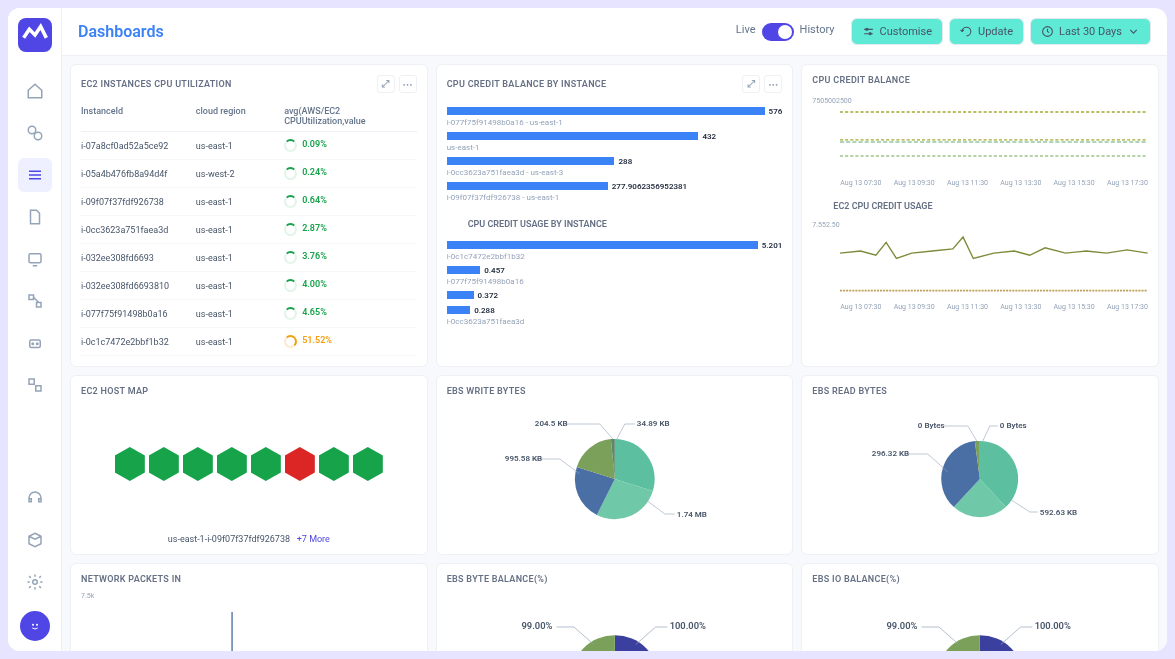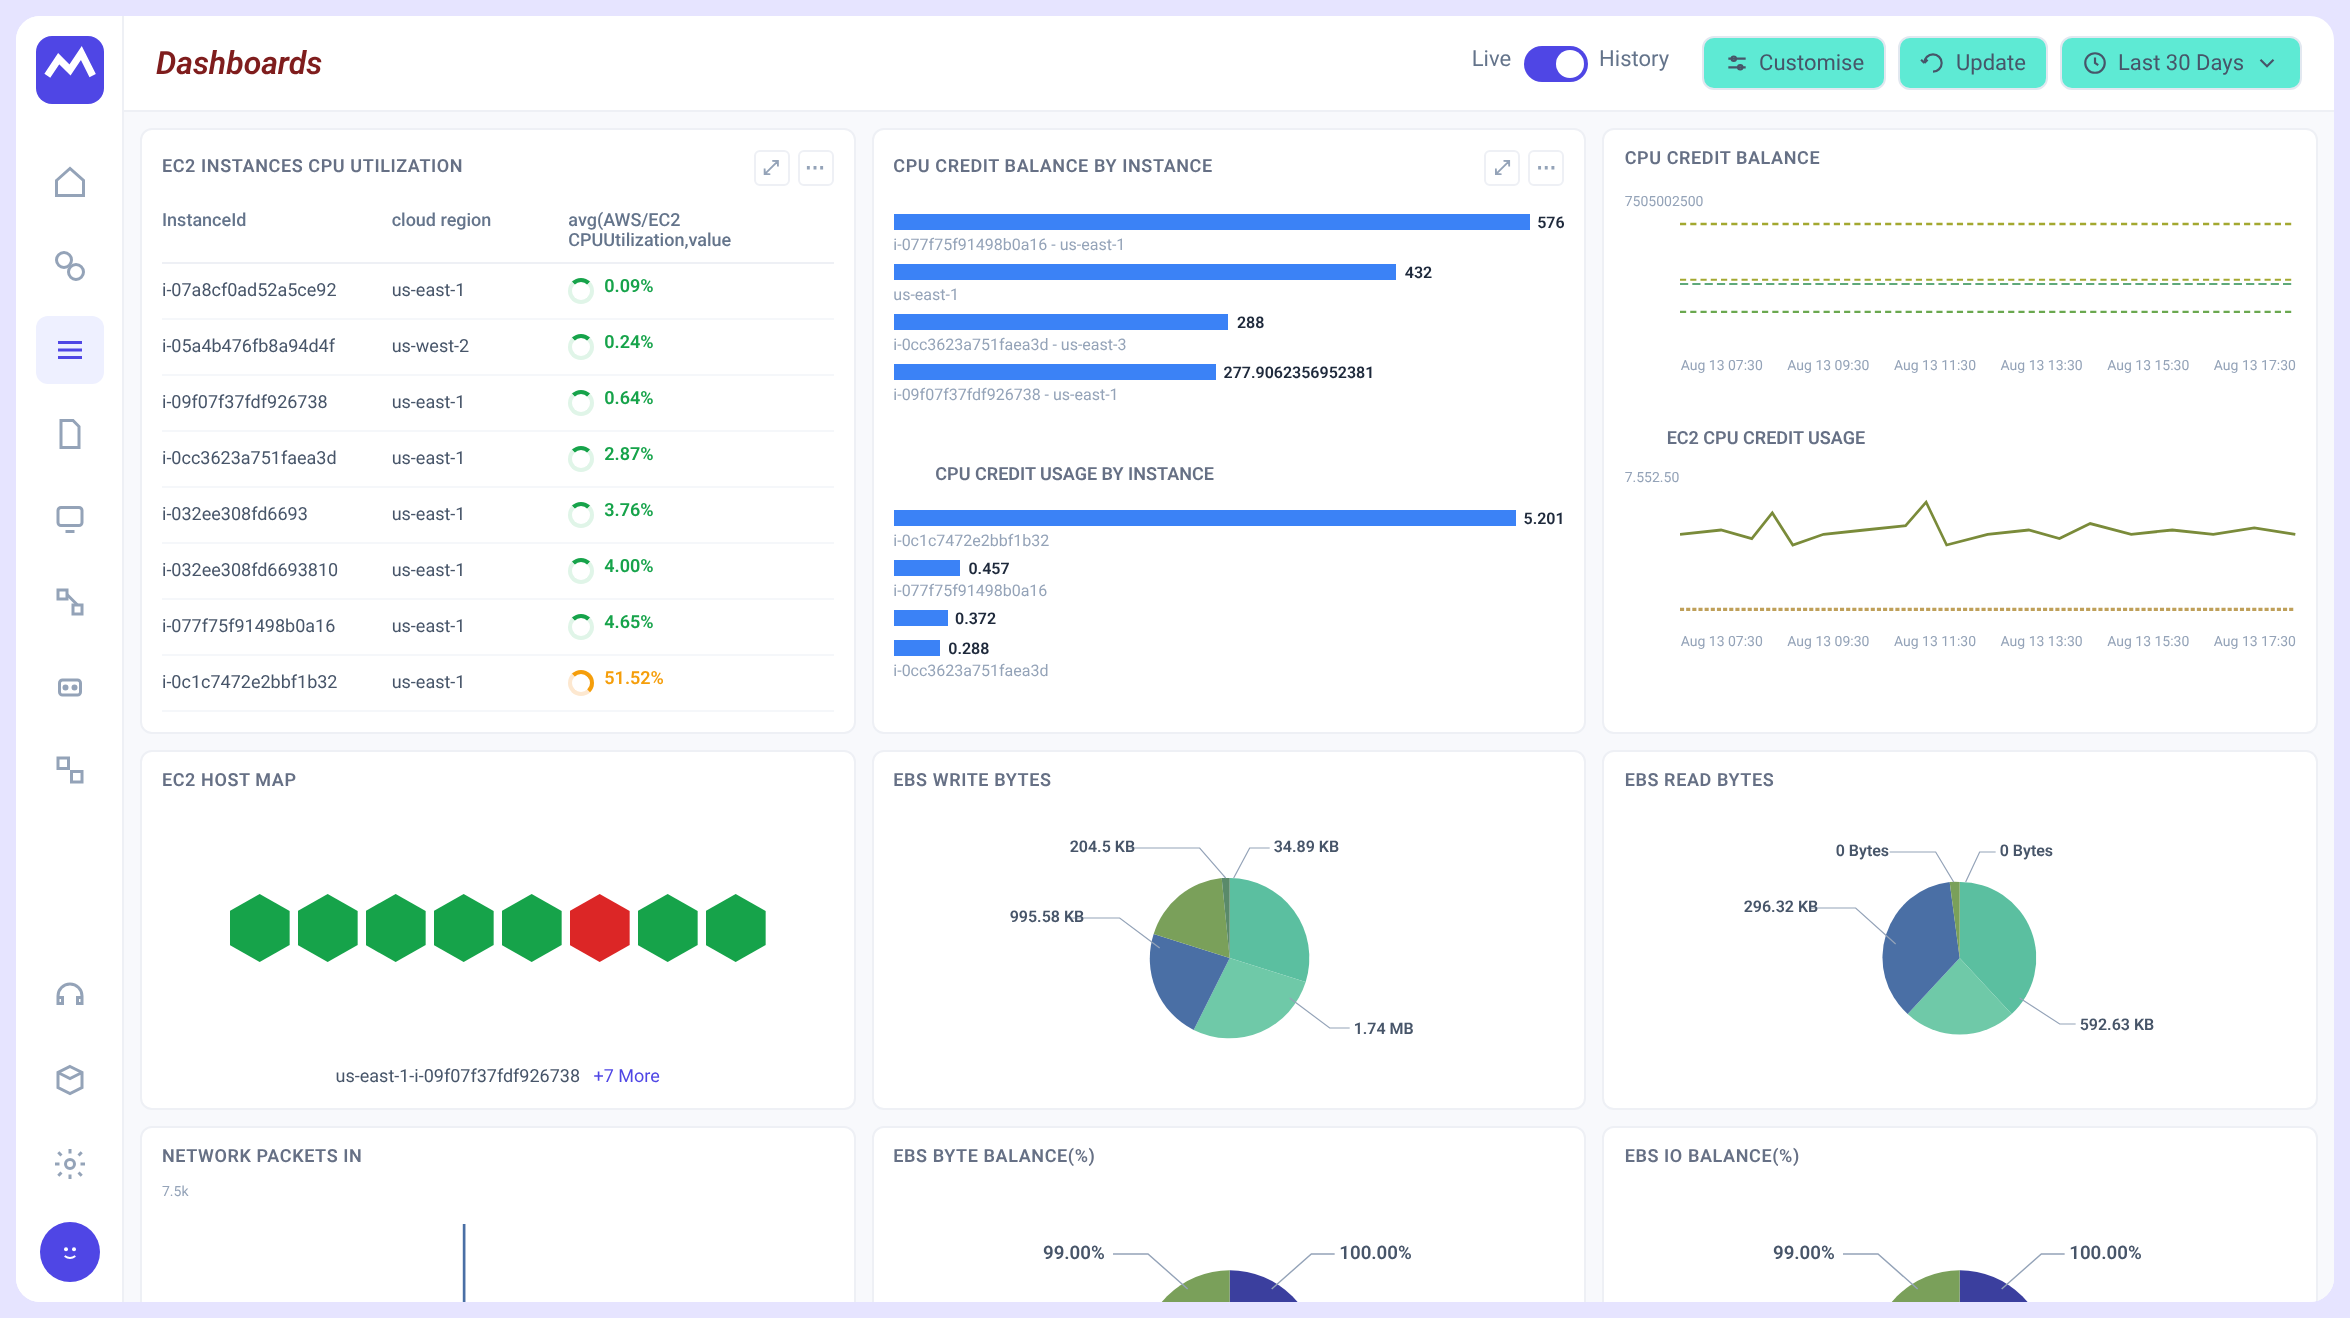--- a/index.html
+++ b/index.html
@@ -7,21 +7,21 @@
 .app { background: #fff; border-radius: 12px; width: 1159px; height: 643px; display: flex; overflow: hidden; }
 .sidebar { width: 54px; background: #fff; border-right: 1px solid #eef0f5; display: flex; flex-direction: column; align-items: center; padding: 10px 0; }
 .logo { width: 34px; height: 34px; background: #4f46e5; border-radius: 8px; display: flex; align-items: center; justify-content: center; color: #fff; font-weight: bold; margin-bottom: 18px; }
 .nav-icon { width: 34px; height: 34px; display: flex; align-items: center; justify-content: center; margin: 4px 0; border-radius: 6px; cursor: pointer; color: #94a3b8; }
 .nav-icon.active { background: #eef0ff; color: #4f46e5; }
 .nav-icon svg { width: 18px; height: 18px; }
 .sidebar-spacer { flex: 1; }
 .avatar { width: 30px; height: 30px; background: #4f46e5; border-radius: 50%; display: flex; align-items: center; justify-content: center; color: #fff; margin-top: 8px; }
 .main { flex: 1; display: flex; flex-direction: column; overflow: hidden; }
 .header { height: 48px; display: flex; align-items: center; padding: 0 16px; border-bottom: 1px solid #eef0f5; }
-.header h1 { font-size: 16px; font-weight: 600; color: #7f1d1d; flex: 1; font-style: italic; }
+.header h1 { font-size: 16px; font-weight: 600; color: #3b82f6; flex: 1; }
 .live-toggle { display: flex; align-items: flex-start; gap: 6px; margin-right: 10px; font-size: 11px; color: #64748b; }
 .toggle { width: 32px; height: 18px; background: #4f46e5; border-radius: 9px; position: relative; cursor: pointer; }
 .toggle::after { content: ''; position: absolute; width: 14px; height: 14px; background: #fff; border-radius: 50%; top: 2px; right: 2px; }
 .btn { padding: 6px 10px; border: 1px solid #e2e8f0; border-radius: 6px; background: #5eead4; font-size: 11px; color: #475569; cursor: pointer; display: flex; align-items: center; gap: 5px; margin-left: 6px; }
 .btn svg { width: 13px; height: 13px; }
 .grid { flex: 1; display: grid; grid-template-columns: repeat(3, 1fr); gap: 8px; padding: 8px; overflow-y: auto; background: #f8f9fc; }
 .card { background: #fff; border: 1px solid #eef0f5; border-radius: 6px; padding: 10px; display: flex; flex-direction: column; }
 .card-title { font-size: 9px; font-weight: 600; color: #667085; letter-spacing: 0.3px; text-transform: uppercase; display: flex; justify-content: space-between; align-items: center; margin-bottom: 8px; }
 .card-icons { display: flex; gap: 4px; }
 .card-icons span { width: 18px; height: 18px; border: 1px solid #eef0f5; border-radius: 3px; display: flex; align-items: center; justify-content: center; cursor: pointer; font-size: 10px; color: #94a3b8; }
@@ -32,21 +32,21 @@
 .util { display: flex; align-items: flex-start; gap: 5px; font-weight: 600; font-size: 9px; }
 .util-ring { width: 13px; height: 13px; border: 2px solid #e0f5e8; border-top-color: currentColor; border-radius: 50%; }
 .util.green { color: #16a34a; }
 .util.orange { color: #f59e0b; }
 .util.orange .util-ring { border-color: #fde8d0; border-top-color: #f59e0b; border-right-color: #f59e0b; }
 .bar-row { margin-bottom: 3px; }
 .bar-outer { height: 12px; background: transparent; display: flex; align-items: center; gap: 4px; }
 .bar-fill { height: 8px; background: #3b82f6; }
 .bar-val { font-size: 8px; font-weight: 600; color: #1e293b; }
 .bar-label { font-size: 8px; color: #94a3b8; margin-top: 1px; }
-.subtitle { font-size: 9px; font-weight: 600; color: #667085; margin: 24px 0 6px; text-transform: uppercase; padding-left: 21px; }
+.subtitle { font-size: 9px; font-weight: 600; color: #667085; margin: 10px 0 6px; text-transform: uppercase; padding-left: 21px; }
 .linechart { position: relative; height: 90px; }
 .yaxis { position: absolute; left: 0; top: 0; bottom: 15px; width: 24px; display: flex; justify-content: space-between; font-size: 7px; color: #94a3b8; text-align: right; }
 .plot { position: absolute; left: 28px; right: 0; top: 0; bottom: 15px; }
 .xaxis { position: absolute; left: 28px; right: 0; bottom: 0; display: flex; justify-content: space-between; font-size: 7px; color: #94a3b8; }
 .hexes { display: flex; gap: 4px; justify-content: center; align-items: center; flex: 1; }
 .hex { width: 30px; height: 34px; background: #16a34a; clip-path: polygon(50% 0%, 100% 25%, 100% 75%, 50% 100%, 0% 75%, 0% 25%); }
 .hex.red { background: #dc2626; }
 .hostlabel { text-align: center; font-size: 9px; color: #475569; margin-top: 10px; }
 .hostlabel a { color: #4f46e5; text-decoration: none; }
 .pie-wrap { flex: 1; display: flex; align-items: center; justify-content: center; position: relative; }

